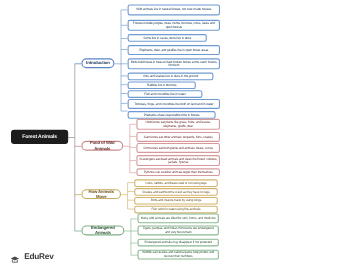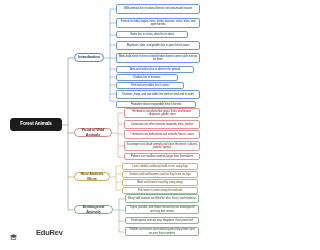--- a/index.html
+++ b/index.html
@@ -30,21 +30,21 @@
 
   
   .leaf{font-size:2.9px;color:#333;padding:0.5px 1.5px;border-radius:2px;
         background:#ffffff;}
   .leaf.l-intro{border:0.6px solid #6f9ad1;color:#24415e;}
   .leaf.l-food{border:0.6px solid #d79a9a;color:#6b3030;}
   .leaf.l-move{border:0.6px solid #d3b46c;color:#6b5520;}
   .leaf.l-endg{border:0.6px solid #8bb892;color:#2f5836;}
 
   
-  .logo{position:absolute;left:9px;top:228px;display:flex;align-items:flex-end;gap:18px;}
+  .logo{position:absolute;left:9px;top:228px;display:flex;align-items:flex-end;gap:4px;}
   .logo-mark{width:9px;height:9px;position:relative;}
   .logo-text{font-size:7.5px;font-weight:bold;color:#3a3a3a;letter-spacing:-0.2px;}
 </style>
 </head>
 <body>
 
 <div id="map">
 
   <svg class="links" viewBox="0 0 208 250" xmlns="http://www.w3.org/2000/svg">
 

